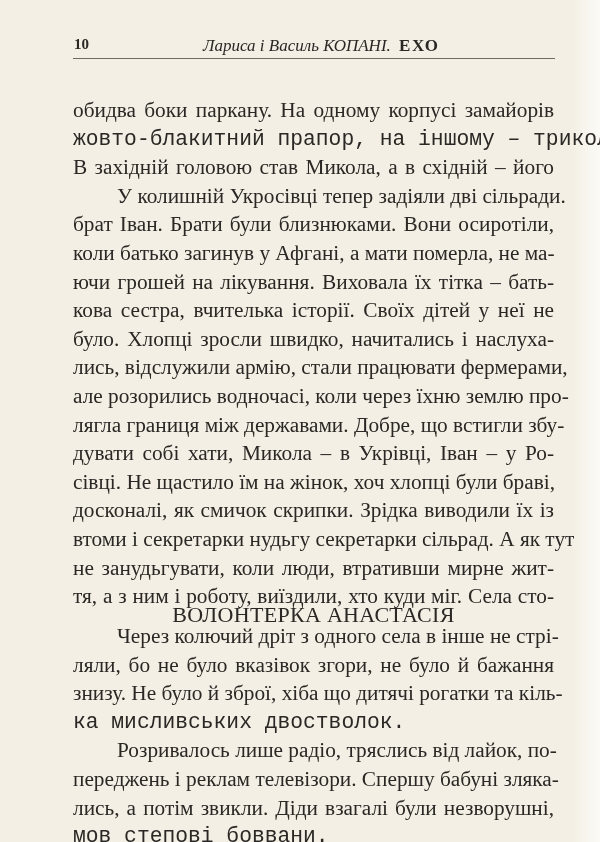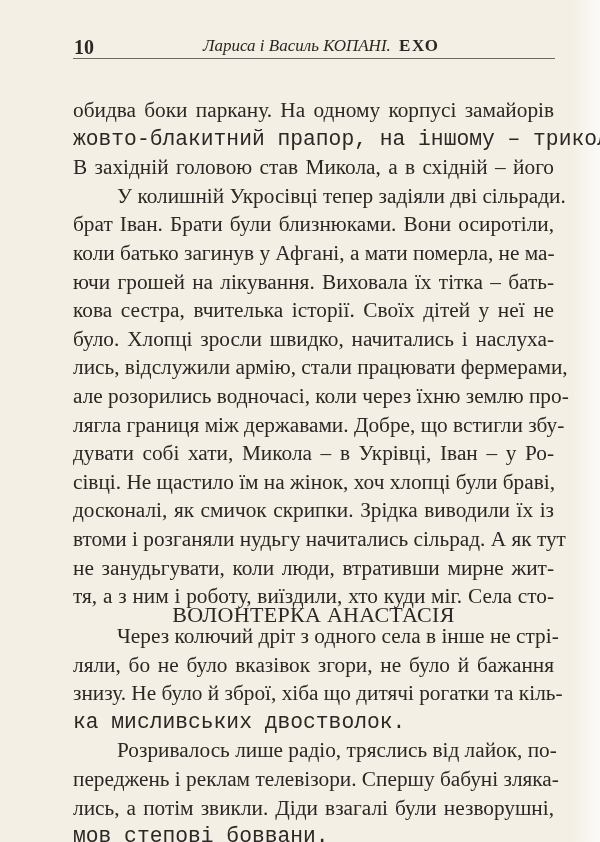--- a/index.html
+++ b/index.html
@@ -13,21 +13,21 @@
   .page-edge {
     position:absolute; right:0; top:0; width:28px; height:842px;
     background:linear-gradient(to right, rgba(243,239,228,0) 0%, #f8f6f0 60%, #fbfaf6 100%);
   }
   .header {
     position:absolute; left:73px; top:38px; width:482px; height:20px;
     border-bottom:1.3px solid #6f6a62;
   }
   .page-num {
     position:absolute; left:1px; top:-2px;
-    font-weight:bold; font-size:20px;
+    font-weight:bold; font-size:15px;
   }
   .running-title {
     position:absolute; left:130px; top:-2px; font-size:17px; white-space:nowrap;
   }
   .running-title .authors { font-style:italic; }
   .running-title .book { font-weight:bold; letter-spacing:1.5px; margin-left:4px; }
   .body-block {
     position:absolute; left:73px; width:481px;
     font-size:21.3px; line-height:28.6px;
   }
@@ -64,21 +64,21 @@
     <span class="line">коли батько загинув у Афгані, а мати померла, не ма-</span>
     <span class="line">ючи грошей на лікування. Виховала їх тітка – бать-</span>
     <span class="line">кова сестра, вчителька історії. Своїх дітей у неї не</span>
     <span class="line">було. Хлопці зросли швидко, начитались і наслуха-</span>
     <span class="line">лись, відслужили армію, стали працювати фермерами,</span>
     <span class="line">але розорились водночасі, коли через їхню землю про-</span>
     <span class="line">лягла границя між державами. Добре, що встигли збу-</span>
     <span class="line">дувати собі хати, Микола – в Укрівці, Іван – у Ро-</span>
     <span class="line">сівці. Не щастило їм на жінок, хоч хлопці були браві,</span>
     <span class="line">досконалі, як смичок скрипки. Зрідка виводили їх із</span>
-    <span class="line">втоми і розганяли нудьгу начитались сільрад. А як тут</span>
+    <span class="line">втоми і секретарки нудьгу секретарки сільрад. А як тут</span>
     <span class="line">не занудьгувати, коли люди, втративши мирне жит-</span>
     <span class="line">тя, а з ним і роботу, виїздили, хто куди міг. Села сто-</span>
   </div>
 
 <div class="section-heading">ВОЛОНТЕРКА АНАСТАСІЯ</div>
 
 <div class="body-block" id="section2" style="top:622px;">
     <span class="line indent">Через колючий дріт з одного села в інше не стрі-</span>
     <span class="line">ляли, бо не було вказівок згори, не було й бажання</span>
     <span class="line">знизу. Не було й зброї, хіба що дитячі рогатки та кіль-</span>

